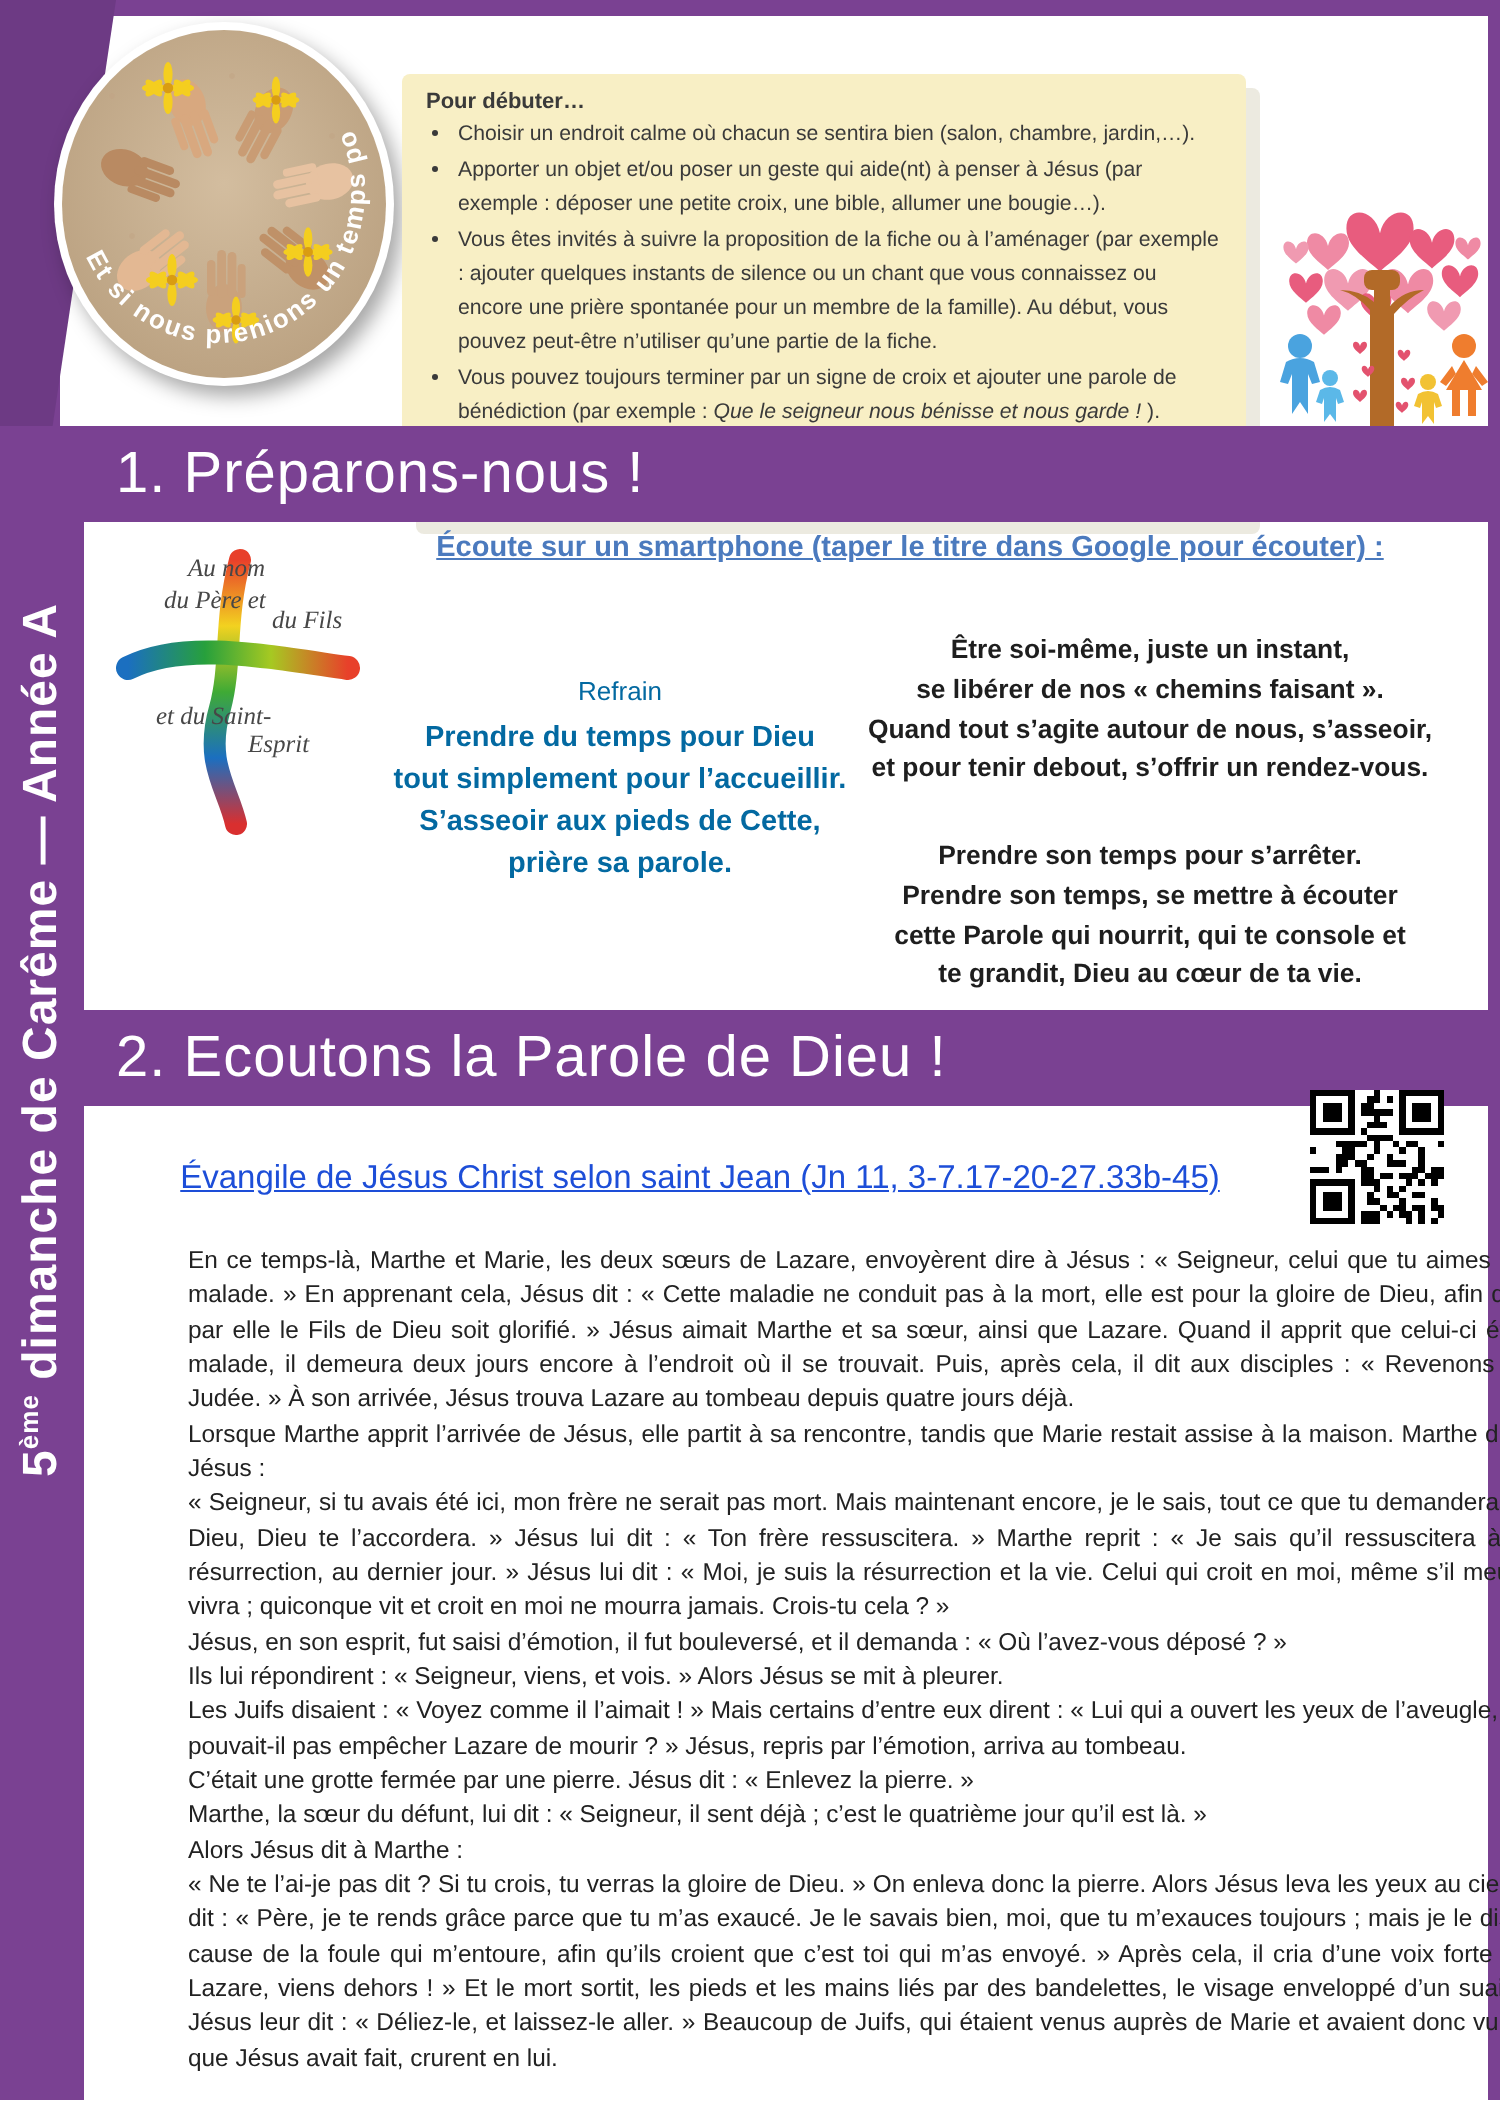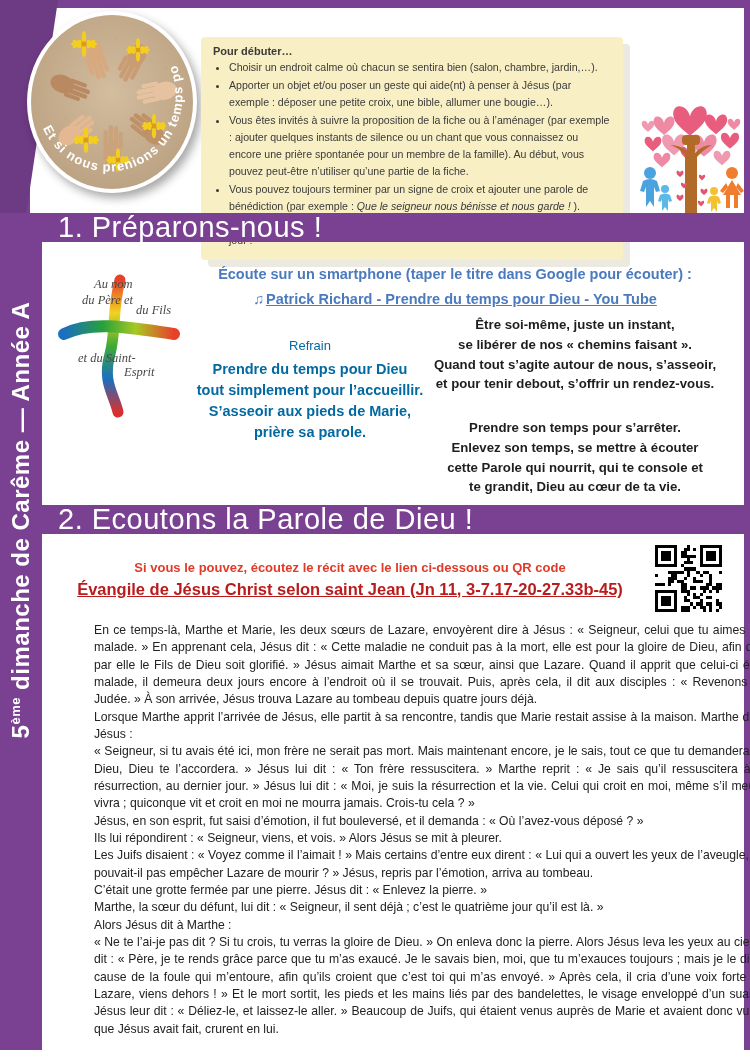--- a/index.html
+++ b/index.html
@@ -10,54 +10,54 @@
   .line-top{position:absolute;left:0;top:0;width:750px;height:8px;background:#7a4192;}
   .line-right{position:absolute;right:0;top:0;width:6px;height:1050px;background:#7a4192;}
   .corner-wedge{position:absolute;left:0;top:0;width:60px;height:215px;background:#6d3a84;
         clip-path:polygon(0 0,58px 0,26px 100%,0 100%);}
   .sidebar{position:absolute;left:0;top:213px;width:42px;height:837px;background:#7a4192;}
   .sidebar-label-wrap{position:absolute;left:21px;top:520px;width:0;height:0;}
   .sidebar-label{position:absolute;transform:translate(-50%,-50%) rotate(-90deg);
         white-space:nowrap;color:#fff;font-size:24px;font-weight:bold;letter-spacing:.5px;}
   .sidebar-label sup{font-size:13px;}
   
-  .banner{position:absolute;left:30px;right:0;height:29px;background:#7a4192;color:#fff;
+  .banner{position:absolute;left:30px;right:0;height:48px;background:#7a4192;color:#fff;
         display:flex;align-items:center;padding-left:28px;box-sizing:border-box;
         font-size:29px;font-weight:400;letter-spacing:.5px;}
   .banner1{top:213px;} .banner2{top:505px;}
   
   .circle-photo{position:absolute;left:26px;top:8px;width:172px;height:186px;
         filter:drop-shadow(4px 5px 5px rgba(0,0,0,.35));}
   
   .intro-box{position:absolute;left:201px;top:14px;width:422px;min-height:168px;background:#f8efc5;
         border-radius:4px;box-shadow:7px 7px 0 rgba(180,170,130,.25);
         padding:8px 12px 10px 12px;box-sizing:border-box;color:#3a3a3a;margin-top:23px;}
   .intro-title{font-size:11px;font-weight:bold;margin-bottom:2px;}
   .intro-box ul{margin:2px 0 0 0;padding-left:16px;}
   .intro-box li{font-size:10.6px;line-height:1.6;margin-bottom:1px;text-align:left;}
   
   .tree-art{position:absolute;left:638px;top:95px;width:106px;height:120px;}
   
   .cross-art{position:absolute;left:52px;top:262px;width:132px;height:168px;}
   .listen-line1{position:absolute;left:185px;top:266px;width:540px;text-align:center;
-        color:#4b7abe;font-size:14.5px;font-weight:bold;cursor:pointer;}
+        color:#4b7abe;font-size:14.5px;font-weight:bold;text-decoration:underline;cursor:pointer;}
   .listen-line2{position:absolute;left:185px;top:291px;width:540px;text-align:center;
         color:#4b7abe;font-size:14.5px;font-weight:bold;text-decoration:underline;cursor:pointer;}
   .note-glyph{text-decoration:none;display:inline-block;margin-right:2px;}
   .refrain-block{position:absolute;left:175px;top:338px;width:270px;text-align:center;color:#0369a1;}
   .refrain-label{font-size:13px;margin-bottom:6px;}
   .refrain-lines div{font-size:14.5px;font-weight:bold;line-height:1.45;}
   .poem{position:absolute;width:310px;text-align:center;color:#1e1e1e;font-weight:bold;}
   .poem div{font-size:13.2px;line-height:1.5;}
   .poem1{left:420px;top:315px;} .poem2{left:420px;top:418px;}
   
   .instruction{position:absolute;left:60px;top:560px;width:580px;text-align:center;
         color:#e23a28;font-size:13px;font-weight:bold;}
   .gospel-link{position:absolute;left:40px;top:580px;width:620px;text-align:center;
-        color:#b91c1c;font-size:16.5px;font-weight:bold;text-decoration:underline;cursor:pointer;}
+        color:#1d4ed8;font-size:16.5px;font-weight:normal;text-decoration:underline;cursor:pointer;}
   .qr{position:absolute;left:655px;top:545px;width:67px;height:67px;cursor:pointer;}
   .gospel{position:absolute;left:58px;top:622px;width:672px;color:#222;margin-left:36px;}
   .gospel p{margin:0;font-size:12.2px;line-height:1.42;text-align:justify;}
   .footer-gap{position:absolute;left:0;bottom:0;width:750px;height:11px;background:#ffffff;}
 </style>
 </head>
 <body>
 
 <div class="page">
 
@@ -232,52 +232,48 @@
         <text x="42" y="26">Au nom</text>
         <text x="30" y="42">du Père et</text>
         <text x="84" y="52">du Fils</text>
         <text x="26" y="100">et du Saint-</text>
         <text x="72" y="114">Esprit</text>
       </g>
     </svg>
   </div>
 
   <div class="listen-line1">Écoute sur un smartphone (taper le titre dans Google pour écouter) :</div>
-  <div class="listen-line2">
-    <span class="note-glyph">♫</span><span>Patrick Richard - Prendre du temps pour Dieu - You Tube</span>
-  </div>
 
   <div class="refrain-block">
     <div class="refrain-label">Refrain</div>
     <div class="refrain-lines">
       <div>Prendre du temps pour Dieu</div>
       <div>tout simplement pour l’accueillir.</div>
-      <div>S’asseoir aux pieds de Marie,</div>
+      <div>S’asseoir aux pieds de Cette,</div>
       <div>prière sa parole.</div>
     </div>
   </div>
 
   <div class="poem poem1">
     <div>Être soi-même, juste un instant,</div>
     <div>se libérer de nos « chemins faisant ».</div>
     <div>Quand tout s’agite autour de nous, s’asseoir,</div>
     <div>et pour tenir debout, s’offrir un rendez-vous.</div>
   </div>
   <div class="poem poem2">
     <div>Prendre son temps pour s’arrêter.</div>
-    <div>Enlevez son temps, se mettre à écouter</div>
+    <div>Prendre son temps, se mettre à écouter</div>
     <div>cette Parole qui nourrit, qui te console et</div>
     <div>te grandit, Dieu au cœur de ta vie.</div>
   </div>
 
   <div class="banner banner2">
     <span>2. Ecoutons la Parole de Dieu !</span>
   </div>
 
-  <div class="instruction">Si vous le pouvez, écoutez le récit avec le lien ci-dessous ou QR code</div>
   <div class="gospel-link">Évangile de Jésus Christ selon saint Jean (Jn 11, 3-7.17-20-27.33b-45)</div>
 
   <div class="qr">
     <svg id="qrSvg" viewBox="0 0 21 21" width="67" height="67" shape-rendering="crispEdges">
       <rect x="0" y="0" width="21" height="21" fill="#ffffff"></rect>
     <rect x="10" y="0" width="1" height="1" fill="#000"></rect>
         <rect x="9" y="1" width="1" height="1" fill="#000"></rect>
         <rect x="10" y="1" width="1" height="1" fill="#000"></rect>
         <rect x="12" y="1" width="1" height="1" fill="#000"></rect>
         <rect x="8" y="2" width="1" height="1" fill="#000"></rect>

